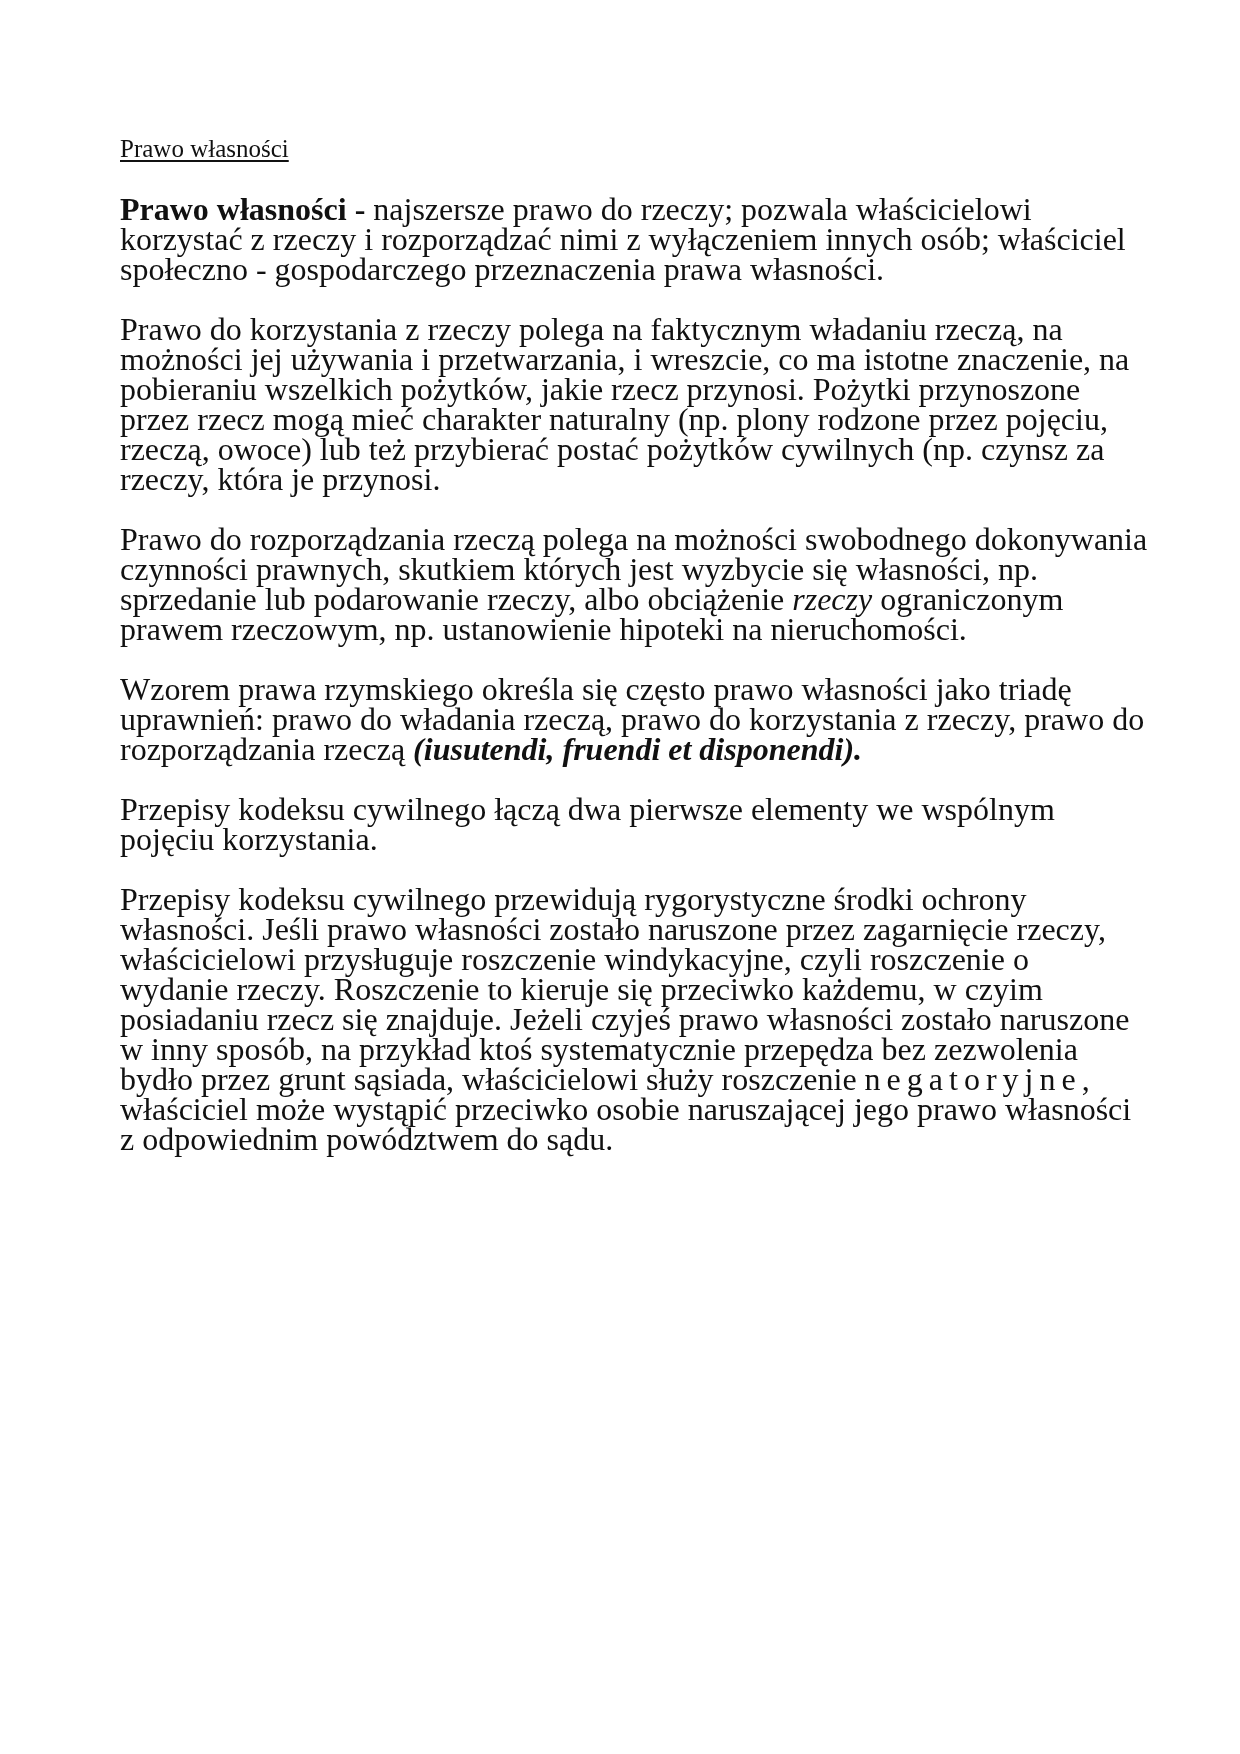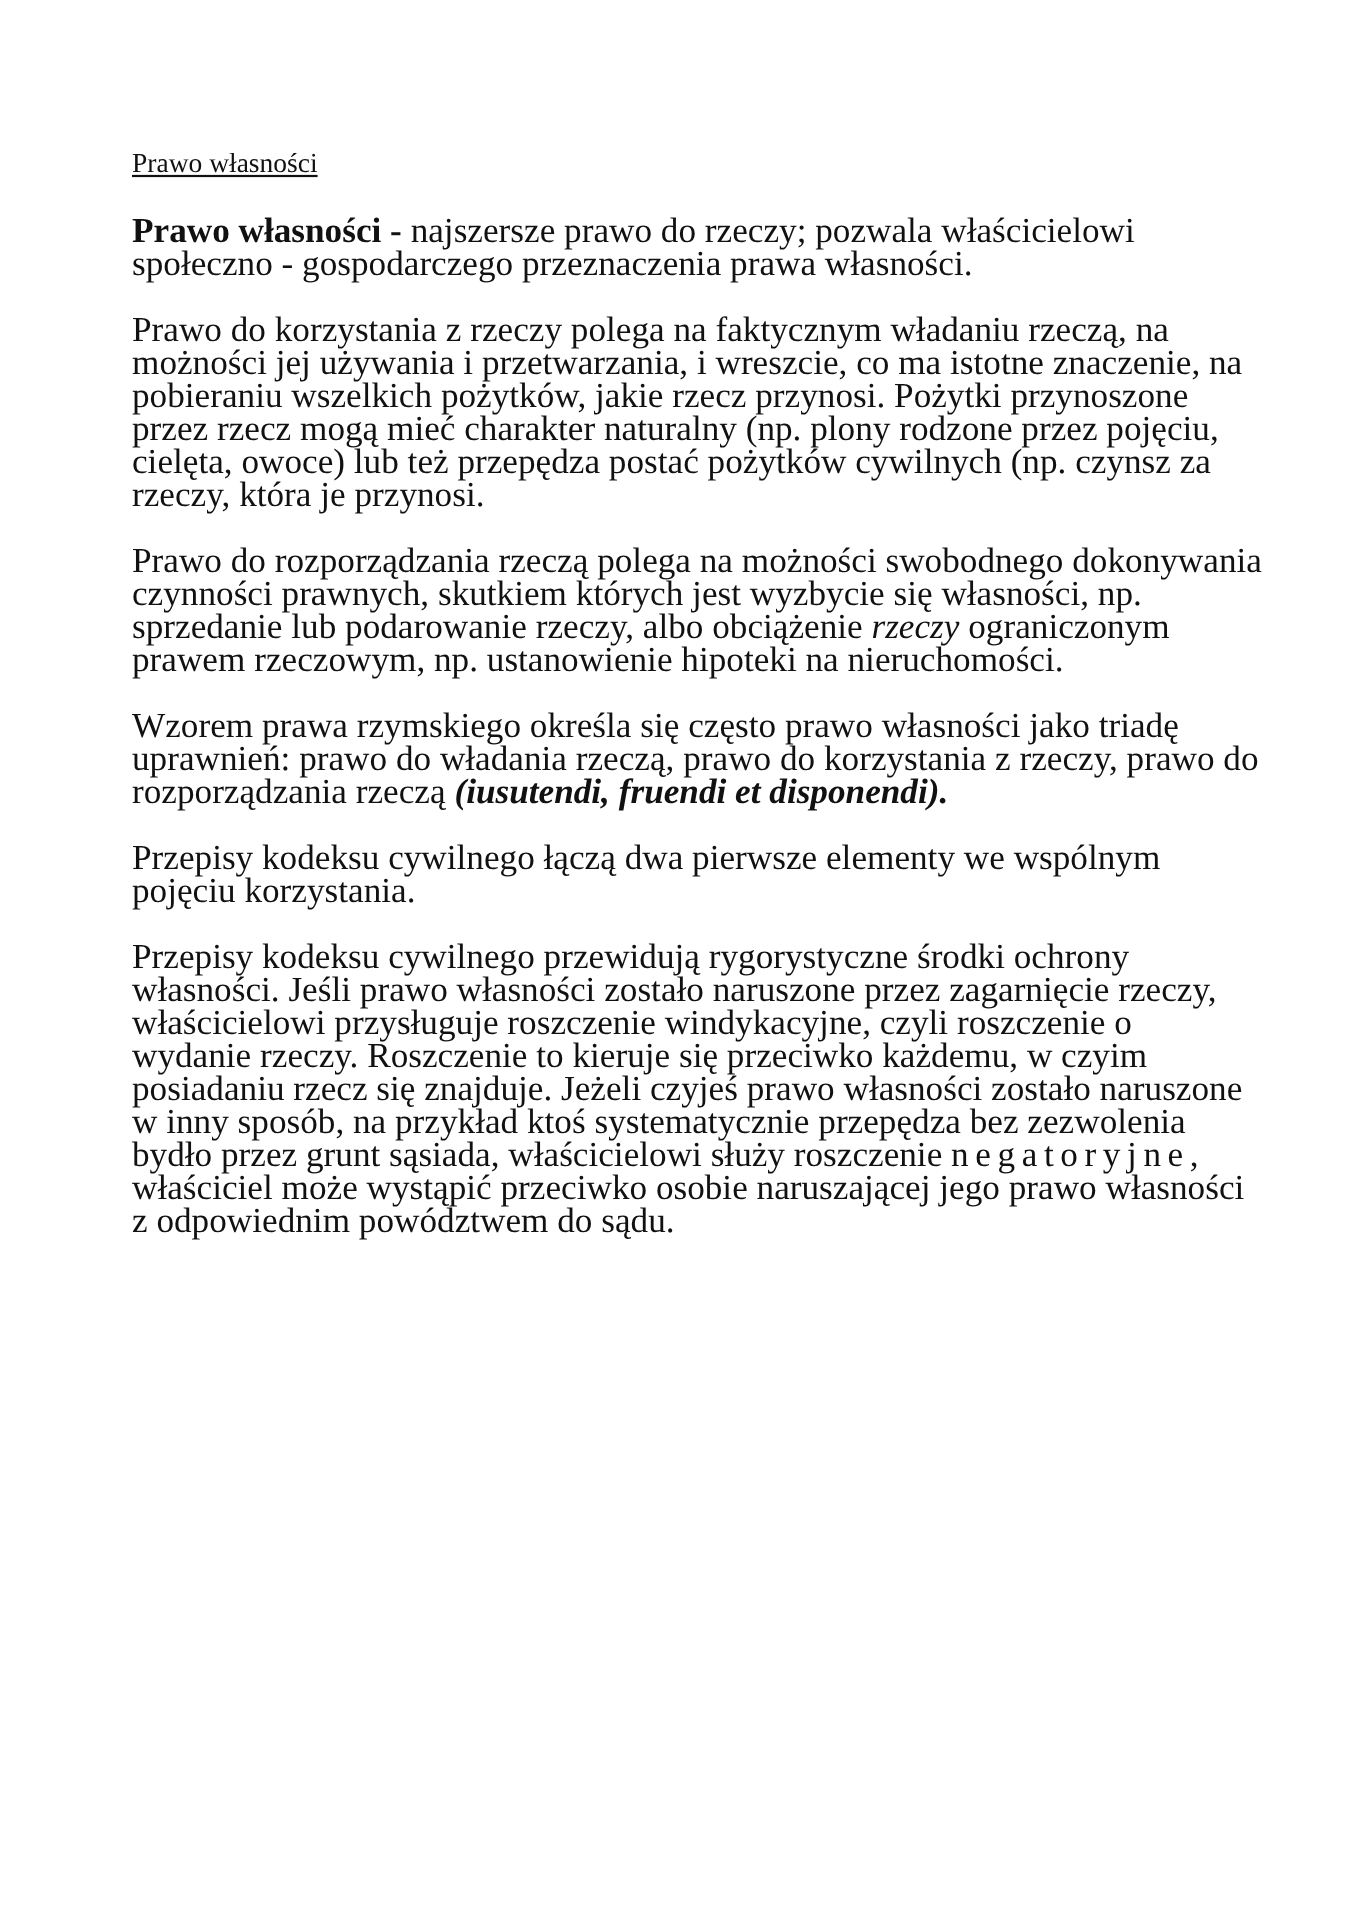--- a/index.html
+++ b/index.html
@@ -38,28 +38,29 @@
     .sp { letter-spacing: 6px; text-align: right; }
   </style>
 </head>
 <body>
 
 <div class="page">
   <h1 class="title">Prawo własności</h1>
   <div id="body">
       <p class="para">
         <span class="line"><span class="b">Prawo własności -</span><span> najszersze prawo do rzeczy; pozwala właścicielowi</span></span>
+        <span class="line"><span>korzystać z rzeczy i rozporządzać nimi z wyłączeniem innych osób; właściciel</span></span>
         <span class="line"><span>społeczno - gospodarczego przeznaczenia prawa własności.</span></span>
       </p>
       <p class="para">
         <span class="line"><span>Prawo do korzystania z rzeczy polega na faktycznym władaniu rzeczą, na</span></span>
         <span class="line"><span>możności jej używania i przetwarzania, i wreszcie, co ma istotne znaczenie, na</span></span>
         <span class="line"><span>pobieraniu wszelkich pożytków, jakie rzecz przynosi. Pożytki przynoszone</span></span>
         <span class="line"><span>przez rzecz mogą mieć charakter naturalny (np. plony rodzone przez pojęciu,</span></span>
-        <span class="line"><span>cielęta, owoce) lub też przepędza postać pożytków cywilnych (np. czynsz za</span></span>
+        <span class="line"><span>rzeczą, owoce) lub też przybierać postać pożytków cywilnych (np. czynsz za</span></span>
         <span class="line"><span>rzeczy, która je przynosi.</span></span>
       </p>
       <p class="para">
         <span class="line"><span>Prawo do rozporządzania rzeczą polega na możności swobodnego dokonywania</span></span>
         <span class="line"><span>czynności prawnych, skutkiem których jest wyzbycie się własności, np.</span></span>
         <span class="line"><span>sprzedanie lub podarowanie rzeczy, albo obciążenie </span><span class="i">rzeczy</span><span> ograniczonym</span></span>
         <span class="line"><span>prawem rzeczowym, np. ustanowienie hipoteki na nieruchomości.</span></span>
       </p>
       <p class="para">
         <span class="line"><span>Wzorem prawa rzymskiego określa się często prawo własności jako triadę</span></span>

